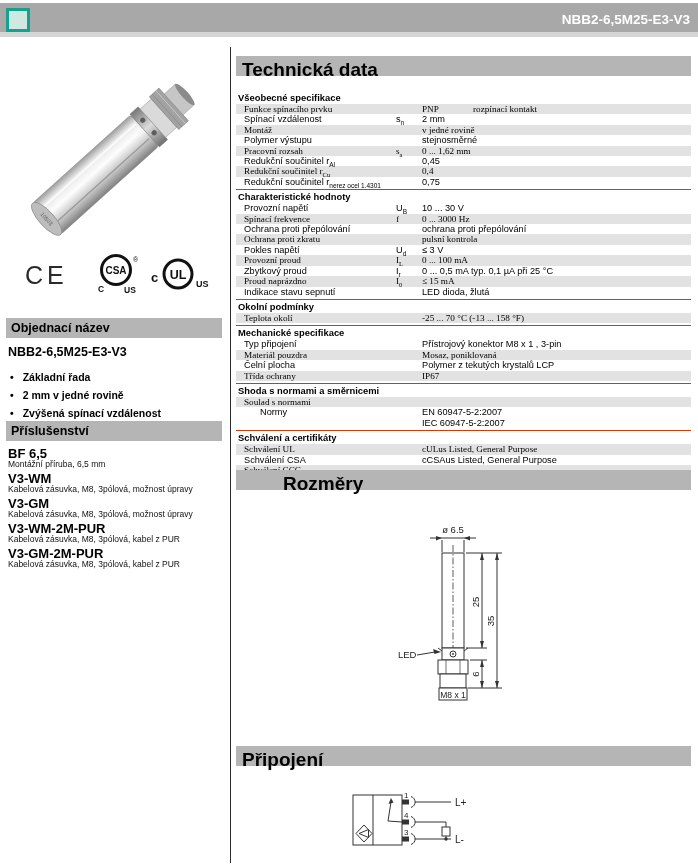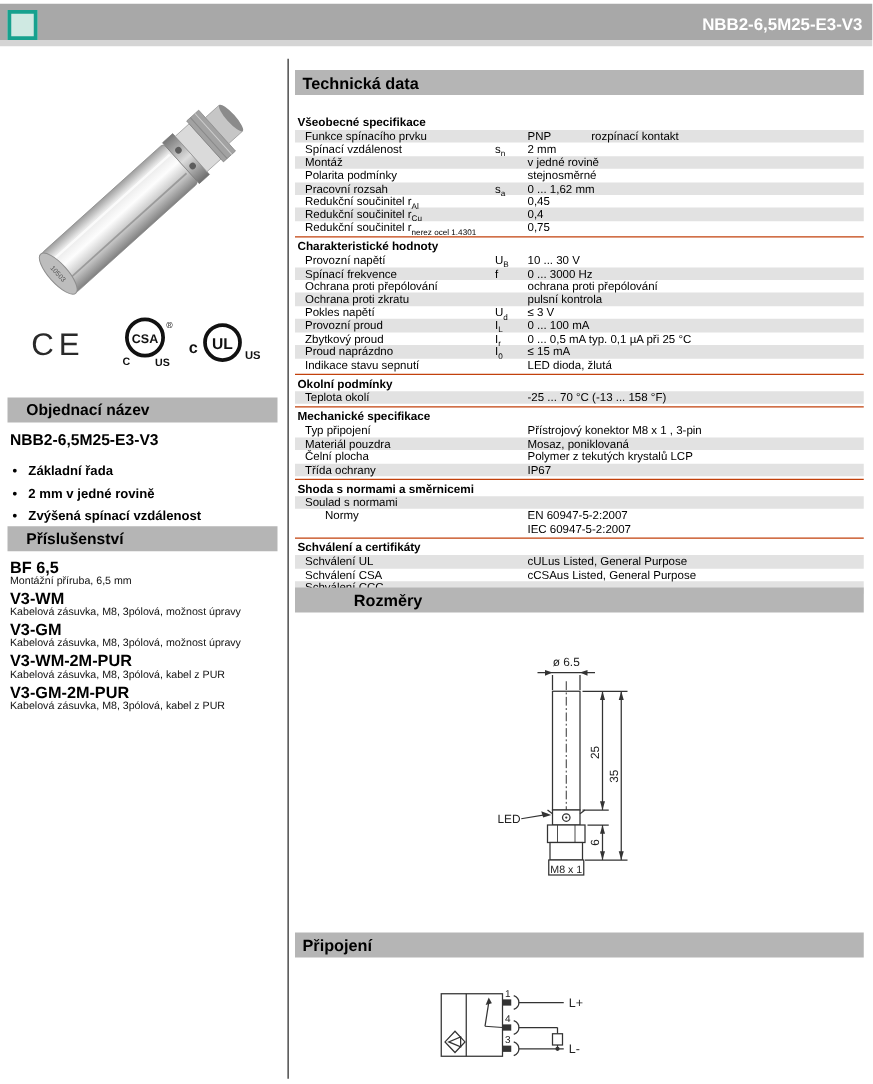--- a/index.html
+++ b/index.html
@@ -12,43 +12,43 @@
   
   .hdr{position:absolute;top:3px;left:0;width:698px;height:29px;background:#a8a8a8;}
   .hdr-strip{position:absolute;top:32px;left:0;width:698px;height:5px;background:#d5d5d5;}
   .hdr-icon{position:absolute;top:5px;left:6px;width:24px;height:24px;background:#cfe9e2;border:3px solid #16a18e;box-sizing:border-box;}
   .hdr-title{position:absolute;top:9px;left:38px;font-size:13.5px;font-weight:bold;color:#fff;margin-top:30px;}
   .hdr-product{position:absolute;top:9px;right:8px;font-size:13.5px;font-weight:bold;color:#fff;}
   
   .vline{position:absolute;left:230px;top:47px;width:1px;height:816px;background:#2b2b2b;}
   
   .bar{background:#b5b5b5;font-weight:bold;box-sizing:border-box;color:#000;}
-  .bar-left{position:absolute;left:6px;width:216px;height:20px;font-size:12.5px;padding:3px 0 0 15px;}
-  .bar-right{position:absolute;left:236px;width:455px;height:20px;font-size:13px;padding:3px 0 0 6px;}
+  .bar-left{position:absolute;left:6px;width:216px;height:20px;font-size:12.5px;padding:3px 0 0 5px;}
+  .bar-right{position:absolute;left:236px;width:455px;height:20px;font-size:19px;padding:3px 0 0 6px;}
   #bar-tech{top:56px;} #bar-dim{top:470px;padding-left:47px;} #bar-conn{top:746px;}
   #bar-order{top:318px;} #bar-acc{top:421px;}
   
   .photo{position:absolute;left:15px;top:58px;}
   .logo{position:absolute;}
   #logo-ce{left:24px;top:260px;}
   #logo-csa{left:92px;top:252px;}
   #logo-ul{left:148px;top:256px;}
   .product-name{position:absolute;left:8px;top:345px;font-size:12.5px;font-weight:bold;}
   .bullets{position:absolute;left:10px;top:371px;width:212px;}
   .bullet-row{display:flex;gap:9px;margin-bottom:6px;font-size:10.5px;font-weight:bold;line-height:12px;}
   .bullet-dot{font-size:10.5px;}
   .accs{position:absolute;left:8px;top:444px;width:214px;}
   .acc-name{font-size:13px;font-weight:bold;margin-top:4px;line-height:11px;}
   .acc-desc{font-size:8.5px;line-height:10px;color:#111;}
   
   .table{position:absolute;left:236px;top:79px;width:455px;font-size:9.2px;}
   .sec-head{font-weight:bold;font-size:9.4px;line-height:11px;padding:1px 0 1px 2px;border-top:1px solid #c2410c;margin-top:2px;}
   .sec-head.first{border-top:none;margin-top:12px;}
   .trow{display:grid;grid-template-columns:152px 26px 1fr;padding-left:8px;line-height:10.4px;min-height:10.4px;}
-  .trow.shade{background:#e2e2e2;}
+  .trow.shade{background:#e2e2e2;font-family:Liberation Serif, serif;}
   .trow sub{font-size:6.5px;line-height:0;}
   .trow .lbl.ind{padding-left:16px;}
   .trow .val .v1{display:inline-block;width:51px;}
   
   .dim-svg{position:absolute;left:380px;top:518px;}
   .conn-svg{position:absolute;left:345px;top:788px;}
   svg text{font-family:"Liberation Sans",sans-serif;}
 </style>
 </head>
 <body>
@@ -160,21 +160,21 @@
       <span class="lbl">Spínací vzdálenost</span>
       <span class="sym">s<sub>n</sub></span>
       <span class="val">2 mm</span>
     </div>
     <div class="trow shade">
       <span class="lbl">Montáž</span>
       <span class="sym"></span>
       <span class="val">v jedné rovině</span>
     </div>
     <div class="trow">
-      <span class="lbl">Polarita podmínky</span>
+      <span class="lbl">Polymer výstupu</span>
       <span class="sym"></span>
       <span class="val">stejnosměrné</span>
     </div>
     <div class="trow shade">
       <span class="lbl">Pracovní rozsah</span>
       <span class="sym">s<sub>a</sub></span>
       <span class="val">0 ... 1,62 mm</span>
     </div>
     <div class="trow">
       <span class="lbl">Redukční součinitel r<sub>Al</sub></span>

